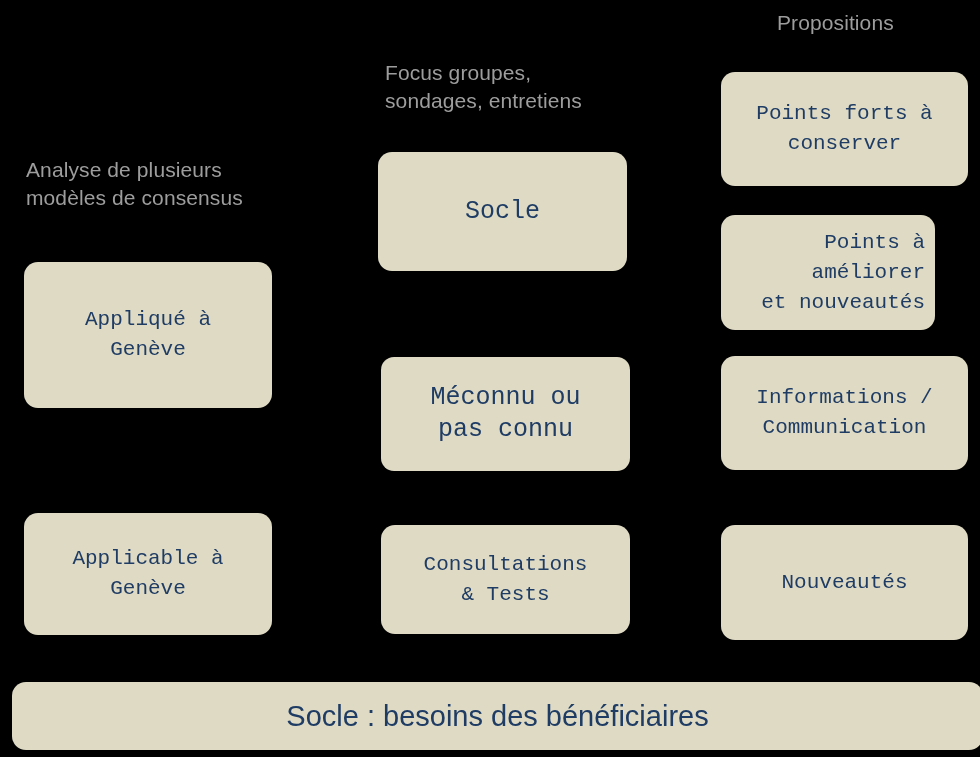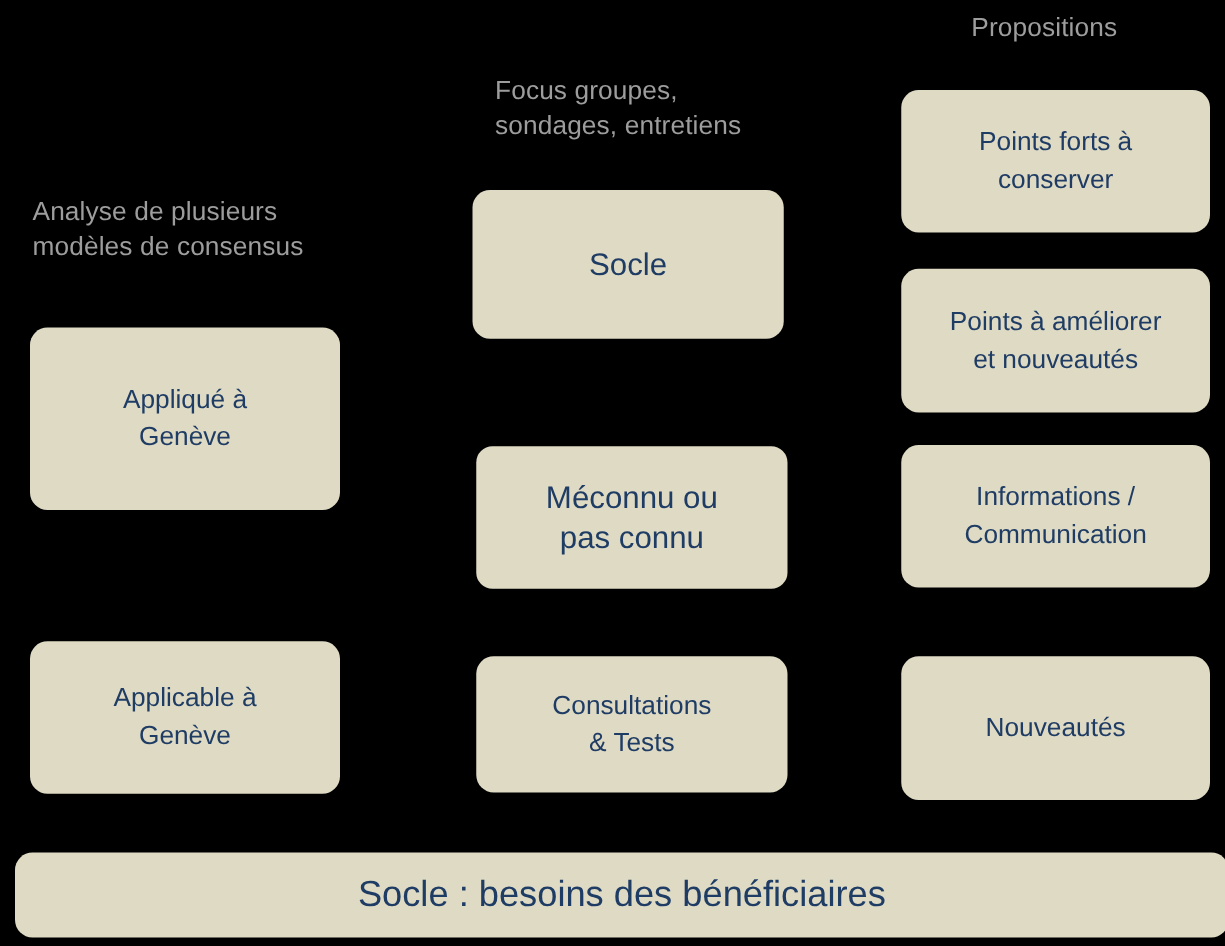--- a/index.html
+++ b/index.html
@@ -31,21 +31,21 @@
     color: #1f3c64;
     display: flex;
     align-items: center;
     justify-content: center;
     text-align: center;
     font-size: 21px;
     line-height: 30px;
     white-space: pre-line;
     box-sizing: border-box;
     padding: 4px 10px;
-    font-family: Liberation Sans, sans-serif;
+    font-family: Liberation Mono, monospace;
   }
   .card.big-text {
     font-size: 25px;
     line-height: 32px;
   }
   .footer-bar {
     position: absolute;
     background: #dedac4;
     border-radius: 14px;
     color: #1f3c64;
@@ -60,21 +60,21 @@
   }
 </style>
 </head>
 <body>
 
 <div id="canvas">
 
   <div class="col-header" style="left:26px; top:156px; width:300px;">Analyse de plusieurs
 modèles de consensus</div>
 
-  <div class="col-header" style="left:396px; top:59px; width:270px;">Focus groupes,
+  <div class="col-header" style="left:385px; top:59px; width:270px;">Focus groupes,
 sondages, entretiens</div>
 
   <div class="col-header" style="left:777px; top:9px; width:220px;">Propositions</div>
 
   <div class="card" style="left:24px; top:262px; width:248px; height:146px;">Appliqué à
 Genève</div>
 
   <div class="card" style="left:24px; top:513px; width:248px; height:122px;">Applicable à
 Genève</div>
 
@@ -82,21 +82,21 @@
 
   <div class="card big-text" style="left:381px; top:357px; width:249px; height:114px;border-radius:13px;">Méconnu ou
 pas connu</div>
 
   <div class="card" style="left:381px; top:525px; width:249px; height:109px;">Consultations
 &amp; Tests</div>
 
   <div class="card" style="left:721px; top:72px; width:247px; height:114px;">Points forts à
 conserver</div>
 
-  <div class="card" style="left:721px; top:215px; width:247px; height:115px;">Points à améliorer
+  <div class="card" style="left:721px; top:215px; width:214px; height:115px;text-align:right;">Points à améliorer
 et nouveautés</div>
 
   <div class="card" style="left:721px; top:356px; width:247px; height:114px;">Informations /
 Communication</div>
 
   <div class="card" style="left:721px; top:525px; width:247px; height:115px;">Nouveautés</div>
 
   <div class="footer-bar" style="left:12px; top:682px; width:971px; height:68px;">Socle : besoins  des bénéficiaires</div>
 
 </div>

